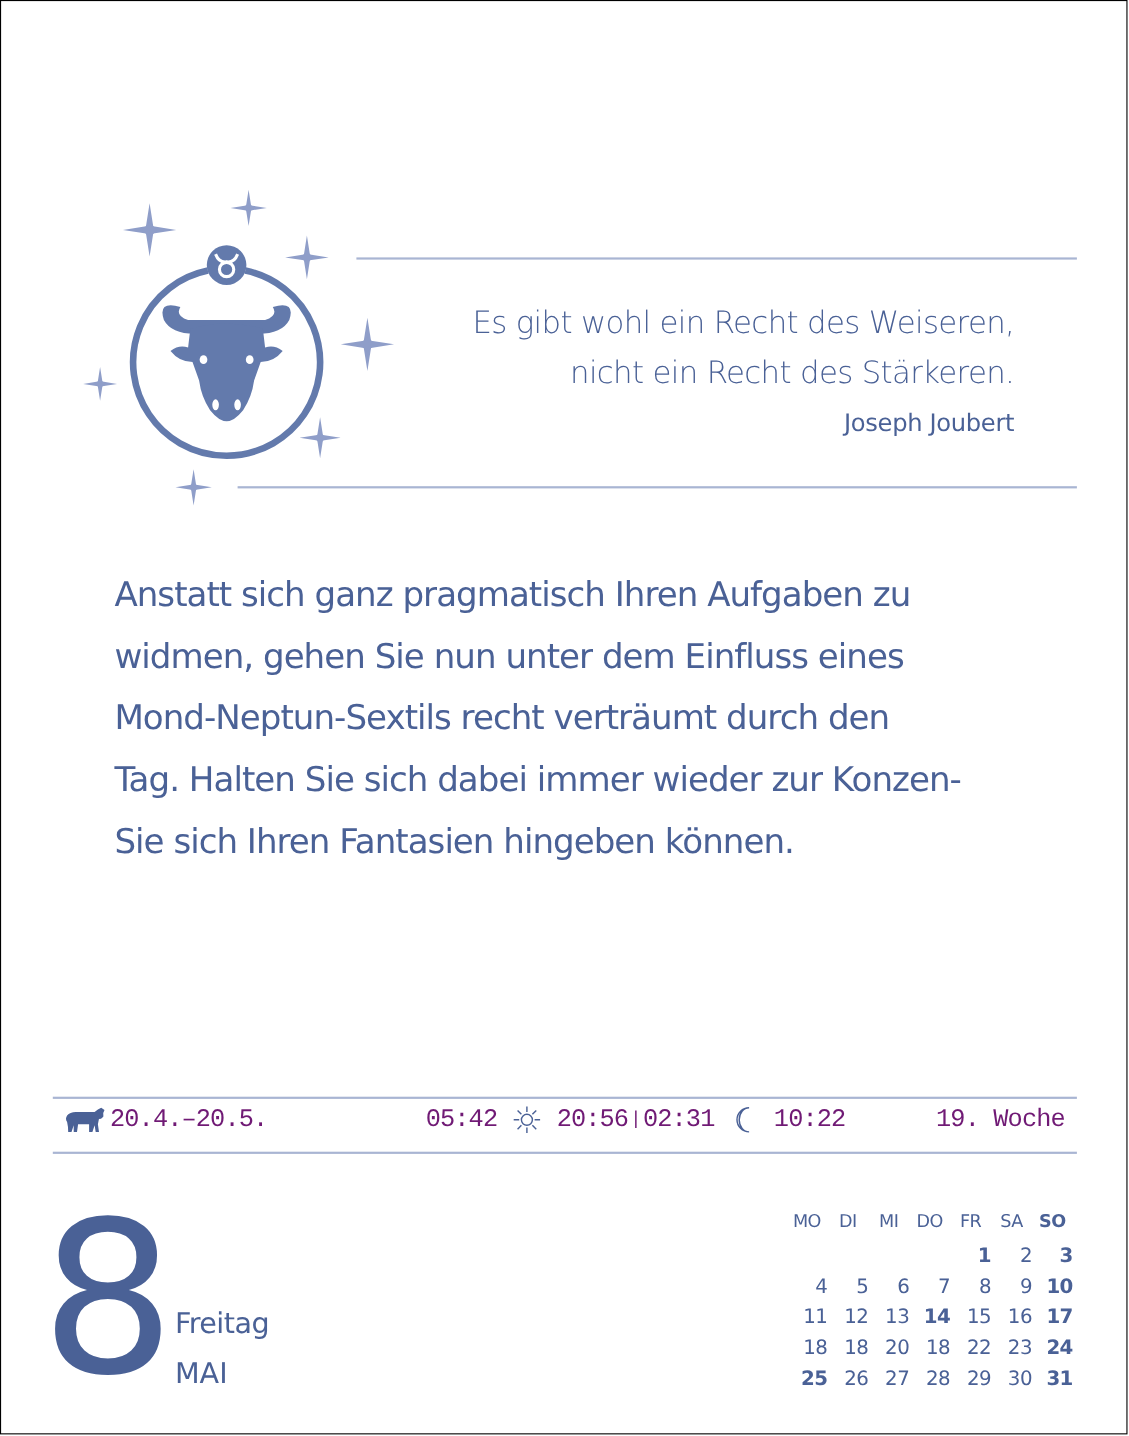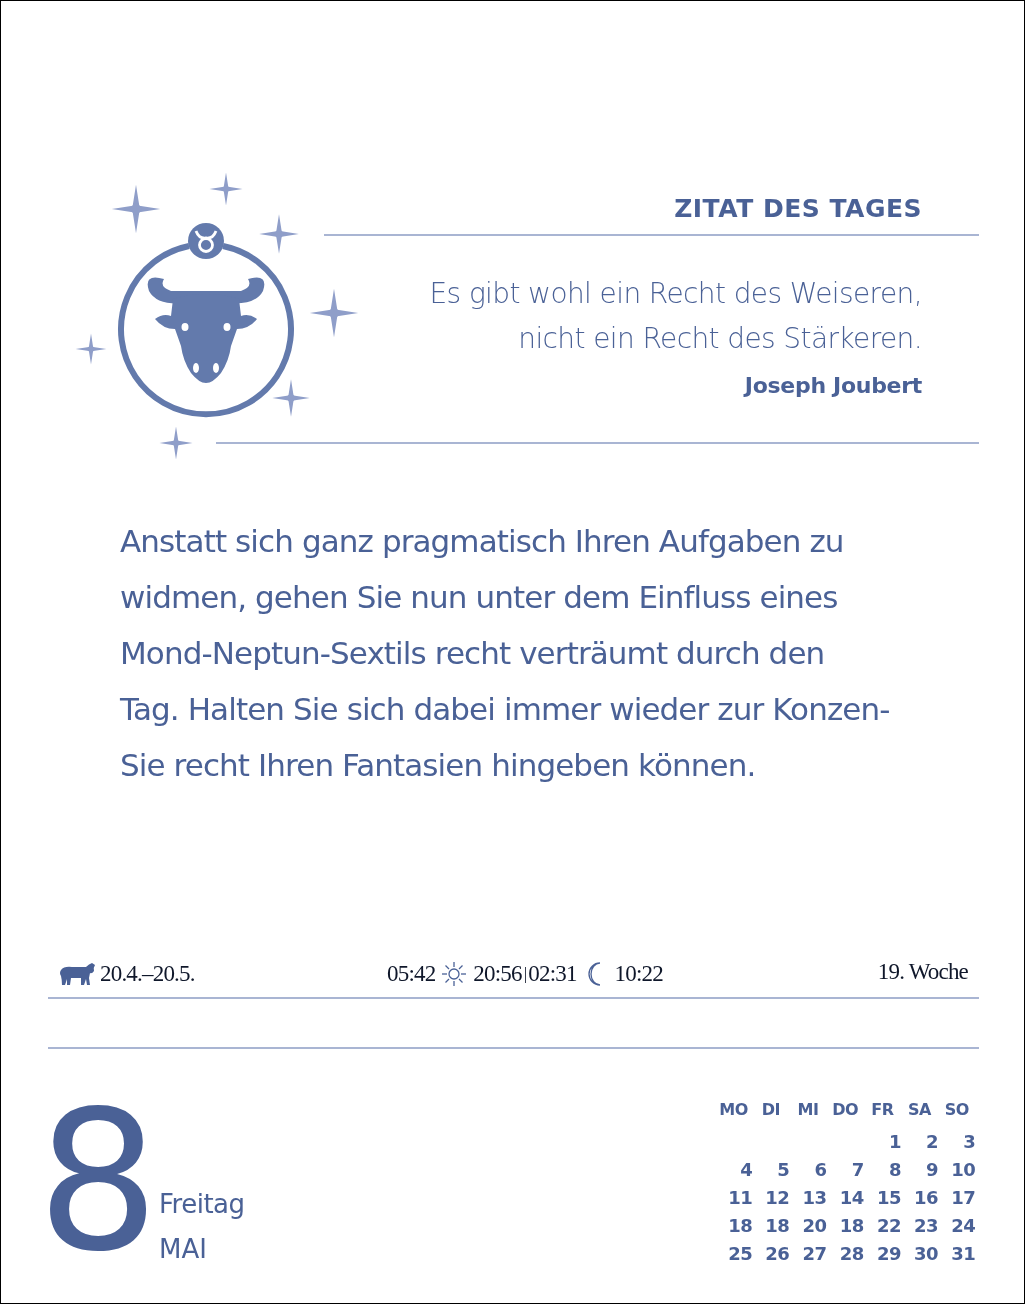--- a/index.html
+++ b/index.html
@@ -19,52 +19,52 @@
     letter-spacing:0.5px; color:#4a6196;
   }
   .quote-line {
     position:absolute; right:102px; font-family:"DejaVu Sans", sans-serif;
     font-size:28px; color:#4a6196; text-align:left; white-space:nowrap;
     font-weight:300; letter-spacing:-0.6px;
   }
   .quote-author {
     position:absolute; right:102px; top:372px;
     font-family:"DejaVu Sans", sans-serif; font-size:22px; color:#4a6196;
-    font-weight:bold; letter-spacing:-0.3px;
+    font-weight:normal; letter-spacing:-0.3px;
   }
 
   
   .body-text {
     position:absolute; left:103px; top:512px; width:860px;
     font-family:"DejaVu Sans", sans-serif; font-size:31px;
     line-height:56px; color:#4a6196; letter-spacing:-0.9px;
   }
-  .body-text div { white-space:nowrap;margin-left:16px; }
-
-  
-  .info { position:absolute; top:958px; font-family:Liberation Serif, serif;
-    font-size:23px; color:#0f172a; letter-spacing:-0.8px; white-space:nowrap; }
+  .body-text div { white-space:nowrap; }
+
+  
+  .info { position:absolute; top:1004px; font-family:Liberation Mono, monospace;
+    font-size:23px; color:#701a75; letter-spacing:-0.8px; white-space:nowrap; }
   .info span { vertical-align:middle; }
 
   
   .big-day {
     position:absolute; left:36px; top:1085px;
     font-family:"DejaVu Sans", sans-serif; font-size:192px; line-height:192px;
     color:#4a6196; font-weight:normal;
   }
   .weekday { position:absolute; left:158px; top:1188px; font-family:"DejaVu Sans", sans-serif;
     font-size:26px; color:#4a6196; letter-spacing:-0.5px; }
   .month { position:absolute; left:158px; top:1233px; font-family:"DejaVu Sans", sans-serif;
     font-size:26px; color:#4a6196; }
 
   
   .cal { position:absolute; left:714px; top:1094px; }
   .cal-row { display:flex; height:28px; align-items:center; }
   .cal-cell { width:37.2px; text-align:right; font-family:"DejaVu Sans", sans-serif;
-    font-size:18px; color:#4a6196; letter-spacing:-0.5px;font-weight:bold; }
+    font-size:18px; color:#4a6196; letter-spacing:-0.5px; }
   .cal-head .cal-cell { font-size:16px; text-align:center; }
   .cal-cell.bold { font-weight:bold; }
 </style>
 </head>
 <body>
 
 <div class="page">
 
   <svg class="abs" style="left:60px; top:160px;" width="320" height="310" viewBox="0 0 320 310">
     <defs>
@@ -91,33 +91,32 @@
     <g fill="#637aac">
       <path d="M103,118 Q82,112 88,130 Q96,145 125,142 L165,142 Q194,145 202,130 Q208,112 187,118 Q192,126 180,130 L110,130 Q98,126 103,118 Z"></path>
       <path d="M112,138 Q145,128 178,138 L180,155 Q188,152 196,158 Q188,168 176,168 L170,185 Q168,200 160,212 Q152,222 145,222 Q138,222 130,212 Q122,200 120,185 L114,168 Q102,168 94,158 Q102,152 110,155 Z"></path>
     </g>
     <ellipse cx="124" cy="166" rx="3.5" ry="4" fill="#fff"></ellipse>
     <ellipse cx="166" cy="166" rx="3.5" ry="4" fill="#fff"></ellipse>
     <ellipse cx="135" cy="207" rx="3" ry="5" fill="#fff"></ellipse>
     <ellipse cx="155" cy="207" rx="3" ry="5" fill="#fff"></ellipse>
   </svg>
 
-  <div class="quote-title">ZITAT DES TAGES</div>
   <div class="hline" style="left:323px; top:233px; width:655px;"></div>
   <div class="quote-line" style="top:276px;">Es gibt wohl ein Recht des Weiseren,</div>
   <div class="quote-line" style="top:321px;">nicht ein Recht des Stärkeren.</div>
   <div class="quote-author">Joseph Joubert</div>
   <div class="hline" style="left:215px; top:441px; width:763px;"></div>
 
   <div class="body-text">
     <div>Anstatt sich ganz pragmatisch Ihren Aufgaben zu</div>
     <div>widmen, gehen Sie nun unter dem Einfluss eines</div>
     <div>Mond-Neptun-Sextils recht verträumt durch den</div>
     <div>Tag. Halten Sie sich dabei immer wieder zur Konzen-</div>
-    <div>Sie recht Ihren Fantasien hingeben können.</div>
+    <div>Sie sich Ihren Fantasien hingeben können.</div>
   </div>
 
   <div class="hline" style="left:47px; top:996px; width:931px;"></div>
   <div class="info" style="left:57px;">
     <svg width="38" height="24" viewBox="0 0 38 24" style="vertical-align:middle; margin-right:4px;">
       <path d="M3,8 Q6,4 14,5 L28,5 Q31,2 34,1 L37,3 Q35,6 36,9 Q34,12 32,11 L31,16 L32,23 L29,23 L28,17 L26,23 L23,23 L23,16 L13,16 L12,23 L9,23 L9,17 L7,23 L4,23 Q4,18 3,14 Q1,11 3,8 Z" fill="#4a6196"></path>
     </svg><span>20.4.–20.5.</span>
   </div>
 
   <div class="info" style="left:386px;">

